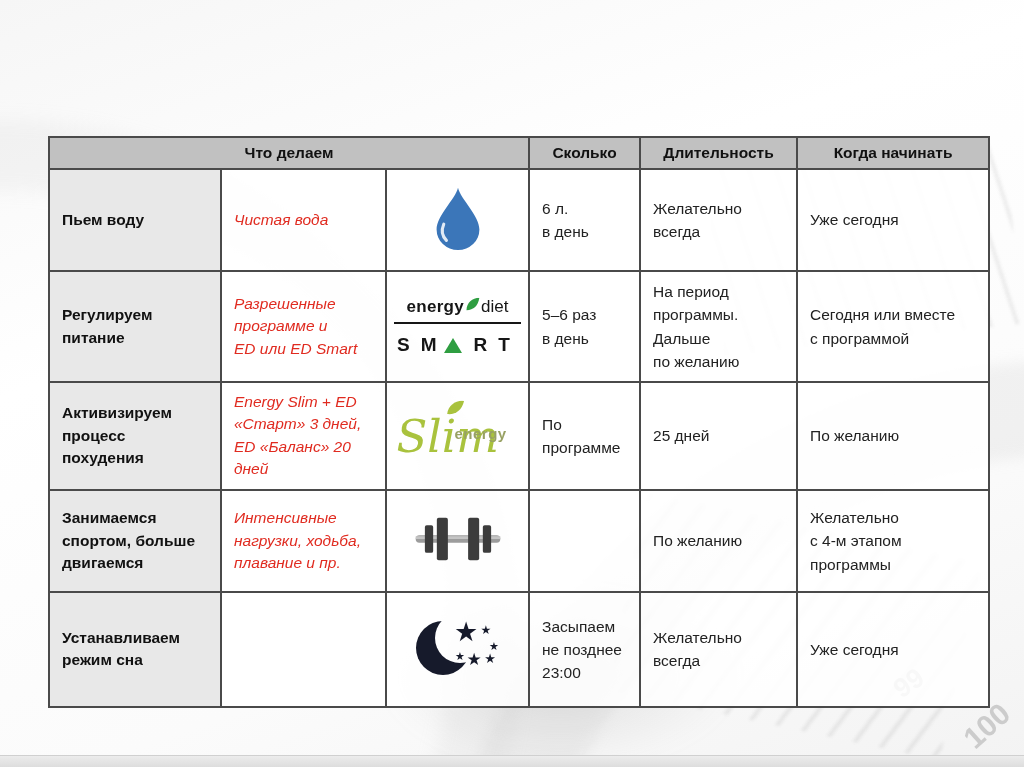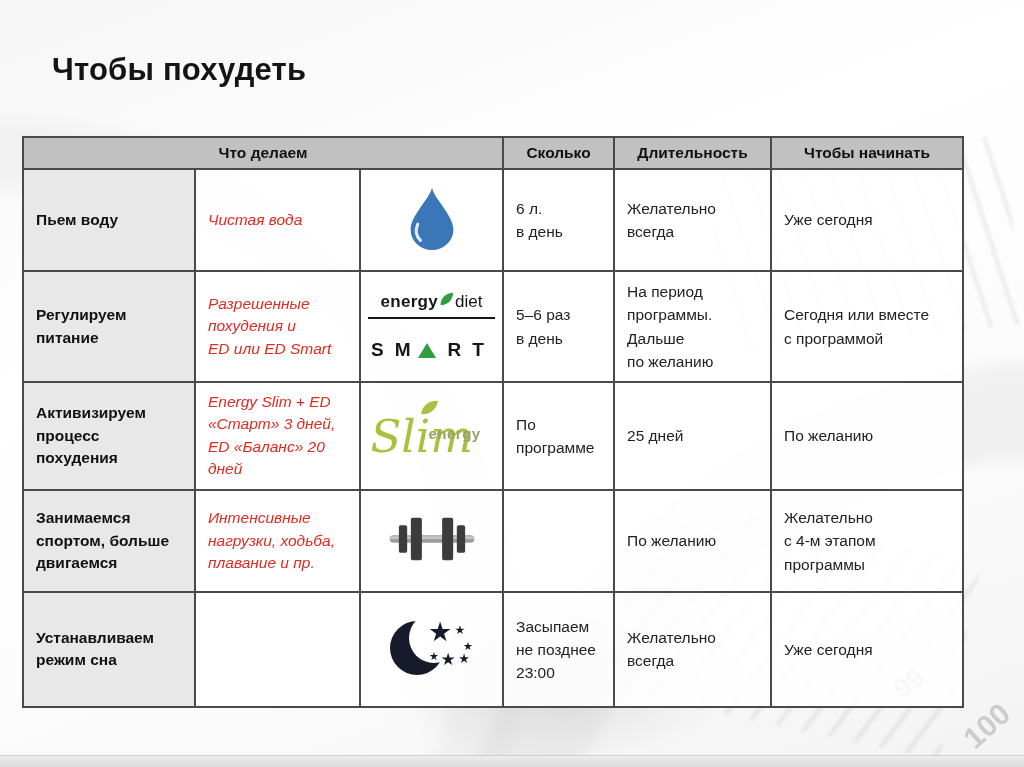--- a/index.html
+++ b/index.html
@@ -14,35 +14,35 @@
   .bg-blur-spot{position:absolute;left:380px;bottom:0;width:360px;height:180px;background:radial-gradient(ellipse at center,rgba(150,150,150,0.25),transparent 70%);filter:blur(10px);}
   .tape-num{position:absolute;color:rgba(130,130,130,0.45);font-weight:bold;font-size:27px;}
   .tape-num.n1{right:100px;bottom:68px;transform:rotate(-35deg);}
   .tape-num.n2{right:12px;bottom:24px;transform:rotate(-42deg);font-size:30px;color:rgba(130,130,130,0.35);}
   .bottom-strip{position:absolute;left:0;bottom:0;width:100%;height:11px;background:linear-gradient(#ececec,#dddddd);border-top:1px solid #d0d0d0;}
 
   
   .page-title{position:absolute;left:52px;top:52px;margin:0;font-size:31px;font-weight:bold;color:#141414;letter-spacing:.2px;}
 
   
-  table.wl{position:absolute;left:22px;top:136px;width:940px;border-collapse:collapse;table-layout:fixed;}
+  table.wl{position:absolute;left:48px;top:136px;width:940px;border-collapse:collapse;table-layout:fixed;}
   table.wl th,table.wl td{border:2px solid #4a4a4a;box-sizing:border-box;vertical-align:middle;}
   table.wl th{background:#c1c1c1;font-size:15.5px;font-weight:bold;color:#111;text-align:center;height:32px;padding:4px 6px;}
   td.action{background:rgba(231,231,231,0.96);font-weight:bold;font-size:15.5px;color:#111;padding:8px 10px 8px 12px;line-height:1.45;white-space:pre-line;}
   td.detail{background:rgba(255,255,255,0.88);color:#e02b20;font-style:italic;font-size:15.5px;padding:8px 10px 8px 12px;line-height:1.45;white-space:pre-line;margin-top:8px;}
   td.icon-cell{background:rgba(255,255,255,0.88);text-align:center;padding:4px;}
   td.val{background:rgba(255,255,255,0.88);font-size:15.5px;color:#222;padding:8px 8px 8px 12px;line-height:1.5;white-space:pre-line;}
   tr.r1{height:102px;} tr.r2{height:100px;} tr.r3{height:98px;} tr.r4{height:102px;} tr.r5{height:115px;}
 
   
   .ed-logo{display:inline-block;text-align:left;}
   .ed-top{display:flex;align-items:center;justify-content:center;gap:1px;padding:0 3px 5px;border-bottom:2px solid #161616;font-size:17px;color:#161616;}
   .ed-energy{font-weight:bold;letter-spacing:.3px;}
   .ed-leaf{display:inline-block;margin:0 1px;transform:rotate(8deg);}
-  .ed-smart{display:flex;align-items:center;justify-content:center;padding-top:20px;font-weight:800;font-size:19px;color:#161616;}
+  .ed-smart{display:flex;align-items:center;justify-content:center;padding-top:10px;font-weight:800;font-size:19px;color:#161616;}
   .ed-smart .txt{letter-spacing:11px;text-indent:3px;}
   .tri{width:0;height:0;border-left:9px solid transparent;border-right:9px solid transparent;border-bottom:15px solid #2f9e41;margin:0 9px 0 -4px;}
 
   
   .slim-logo{position:relative;display:inline-block;width:122px;height:62px;}
   .slim-word{position:absolute;left:0;top:-8px;font-family:"DejaVu Serif",serif;font-style:italic;font-size:45px;color:#a9c23d;line-height:1.1;margin-top:17px;}
   .slim-sub{position:absolute;left:58px;top:22px;font-size:15px;font-weight:bold;color:#98a163;letter-spacing:.5px;}
   .slim-leaf{position:absolute;left:50px;top:-4px;transform:rotate(14deg);}
 </style>
 </head>
@@ -51,37 +51,36 @@
 <div class="slide">
 
   <div class="bg-ring2"></div>
   <div class="bg-ring1"></div>
   <div class="bg-ticks"></div>
   <div class="bg-ticks2"></div>
   <div class="bg-blur-spot"></div>
   <div class="tape-num n1">99</div>
   <div class="tape-num n2">100</div>
 
-  <h1 class="page-title">Чтобы похудеть</h1>
 
   <table class="wl">
     <colgroup>
       <col style="width:172px">
         <col style="width:165px">
         <col style="width:143px">
       <col style="width:111px">
         <col style="width:157px">
         <col style="width:192px">
     </colgroup>
     <thead>
       <tr>
         <th colspan="3">Что делаем</th>
         <th>Сколько</th>
         <th>Длительность</th>
-        <th>Чтобы начинать</th>
+        <th>Когда начинать</th>
       </tr>
     </thead>
     <tbody>
 
       <tr class="r1">
         <td class="action">Пьем воду</td>
         <td class="detail">Чистая вода</td>
         <td class="icon-cell">
           <span>
             <svg width="54" height="66" viewBox="0 0 60 74">
@@ -94,21 +93,21 @@
 в день</td>
         <td class="val">Желательно
 всегда</td>
         <td class="val">Уже сегодня</td>
       </tr>
 
       <tr class="r2">
         <td class="action">Регулируем
 питание</td>
         <td class="detail">Разрешенные
-похудения и
+программе и
 ED или ED Smart</td>
         <td class="icon-cell">
           <span class="ed-logo">
             <span class="ed-top">
               <span class="ed-energy">energy</span>
               <span class="ed-leaf">
                 <svg width="13" height="15" viewBox="0 0 13 15">
                     <path d="M1 14 C0 7 5 1 12 0 C12 8 8 13 1 14 Z" fill="#2f9e41"></path>
                   </svg>
               </span>

